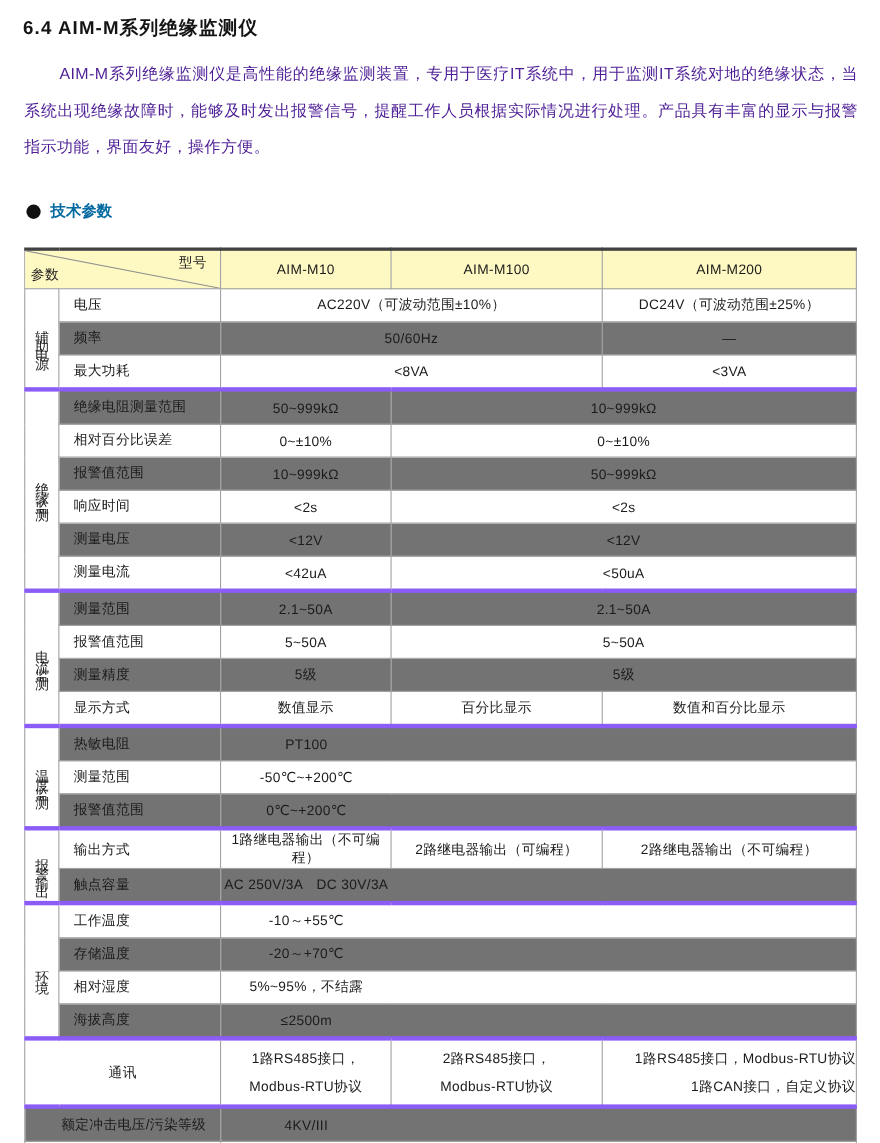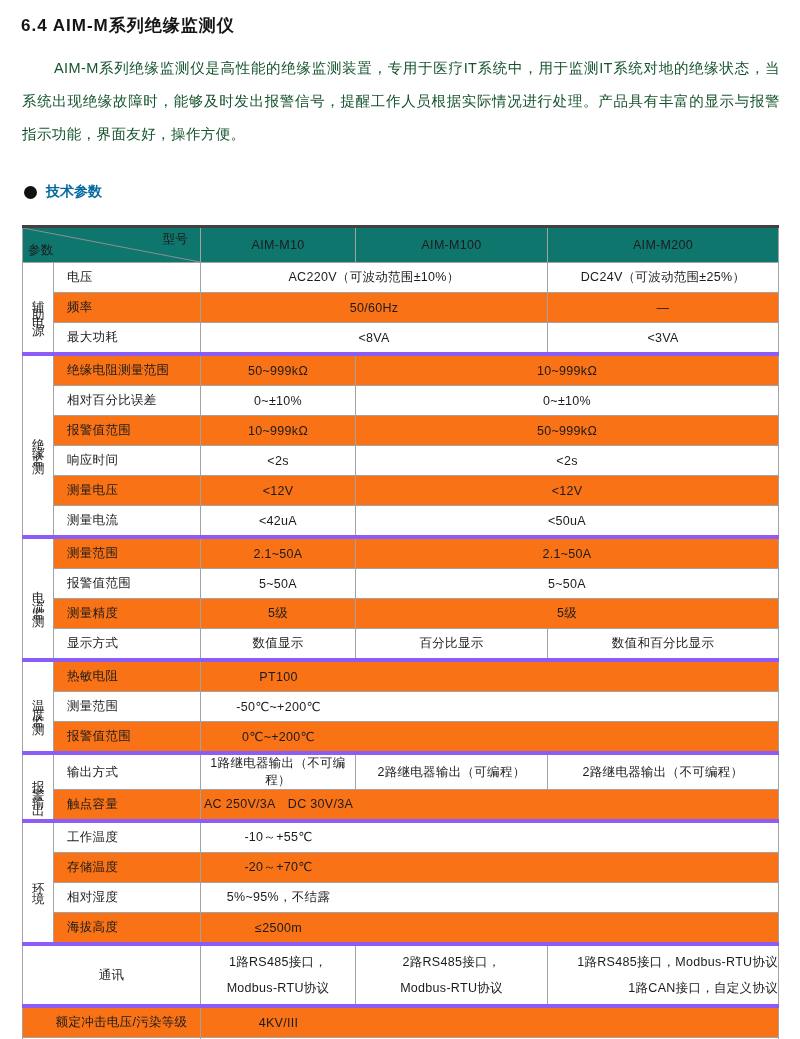--- a/index.html
+++ b/index.html
@@ -13,21 +13,21 @@
   
   .doc-title{
     position:absolute;left:21px;top:14px;
     font-size:17px;font-weight:bold;letter-spacing:1px;color:#141414;
   }
 
   
   .intro{
     position:absolute;left:22px;top:52px;width:758px;
     font-size:14.5px;line-height:33px;text-align:justify;
-    text-indent:32px;color:#14532d;letter-spacing:0.4px;
+    text-indent:32px;color:#4c1d95;letter-spacing:0.4px;
   }
 
   
   .section-head{
     position:absolute;left:24px;top:183px;
     font-size:14px;font-weight:bold;color:#0369a1;
     display:flex;align-items:center;gap:9px;
   }
   .bullet{
     width:13px;height:13px;border-radius:50%;background:#111;display:inline-block;
@@ -39,23 +39,23 @@
     border-collapse:collapse;table-layout:fixed;
     border-top:3px solid #414141;border-bottom:3px solid #414141;
     border-left:1px solid #a2a2a2;border-right:1px solid #a2a2a2;
     font-size:12.5px;color:#1b1b1b;
   }
   .spec-table td{
     border:1px solid #a2a2a2;
     height:29px;padding:0;vertical-align:middle;text-align:center;
     letter-spacing:0.3px;
   }
-  tr.hdr td{height:34px;background:#0f766e;}
+  tr.hdr td{height:34px;background:#fef9c3;}
   tr.comm-row td{height:58px;}
-  td.g{background:#f97316;margin-left:28px;}
+  td.g{background:#737373;margin-left:28px;}
   td.p{text-align:left;padding-left:13px;}
   td.pl{text-align:center;padding-left:20px;}
   tr.gb td{border-top:4px solid #8b5cf6;}
 
   
   td.grp{background:#ffffff;}
   .vlabel{
     writing-mode:vertical-lr;text-orientation:upright;
     letter-spacing:8px;line-height:1;display:inline-block;
   }

